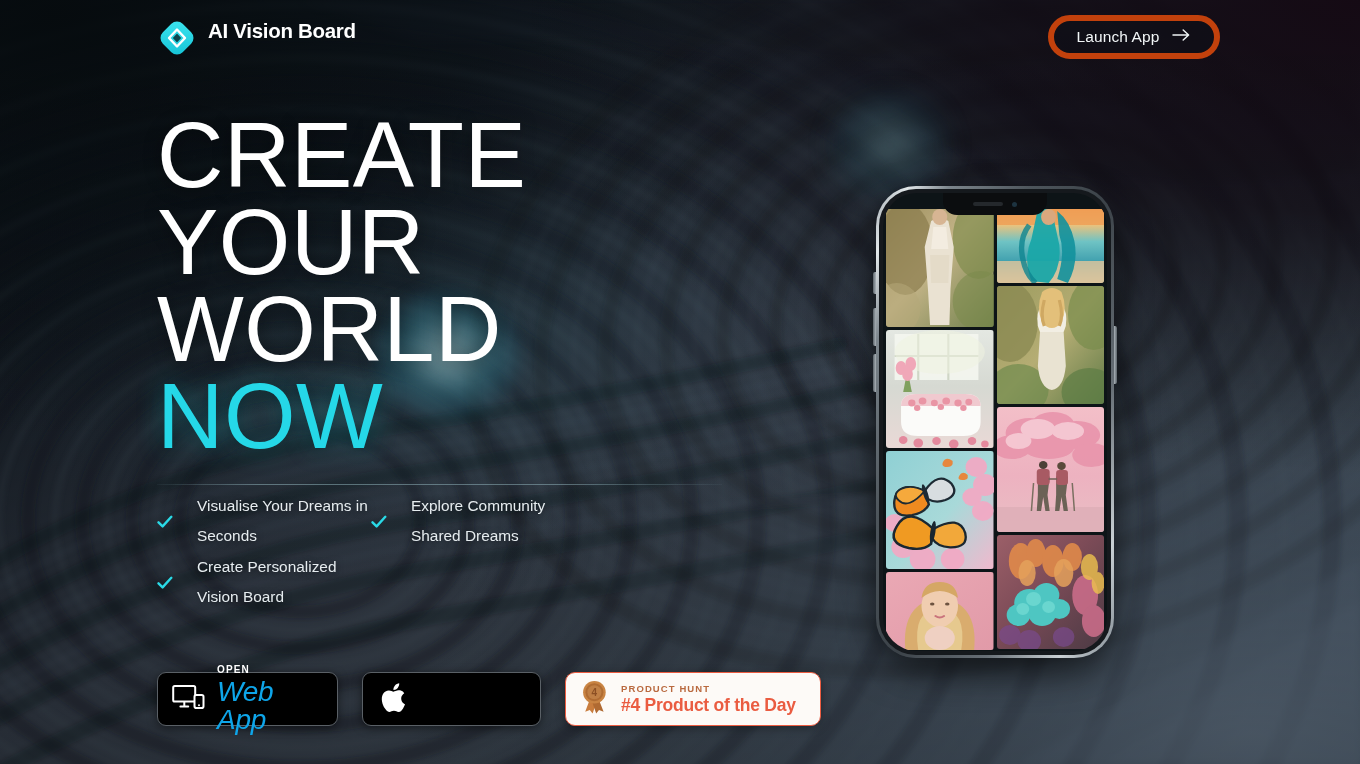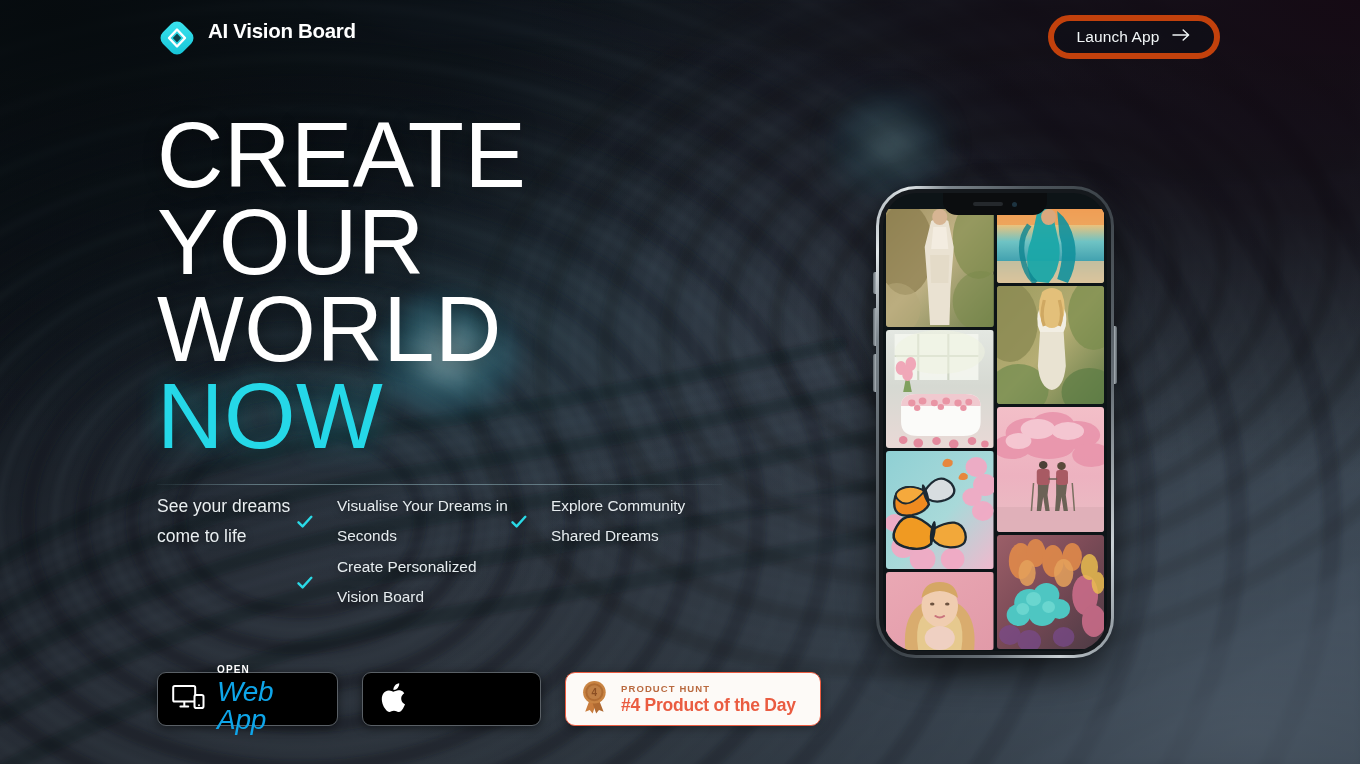--- a/index.html
+++ b/index.html
@@ -387,21 +387,20 @@
     <div class="hl-line">CREATE</div>
     <div class="hl-line">YOUR</div>
     <div class="hl-line">WORLD</div>
     <div class="hl-line hl-accent">NOW</div>
   </div>
 
   <div id="divider"></div>
 
   <div id="features">
 
-    <div id="feat-tagline">See your dreams come to life</div>
 
     <div class="feat-col">
       <div class="feat-item">
         <span class="feat-check">
           <svg width="16" height="14" viewBox="0 0 16 14">
             <path d="M1.5 7.3 L5.6 11.4 L14.3 1.8" fill="none" stroke="#2ad9e6" stroke-width="2.4" stroke-linecap="round" stroke-linejoin="round"></path>
           </svg>
         </span>
         <span class="feat-text">Visualise Your Dreams in Seconds</span>
       </div>

